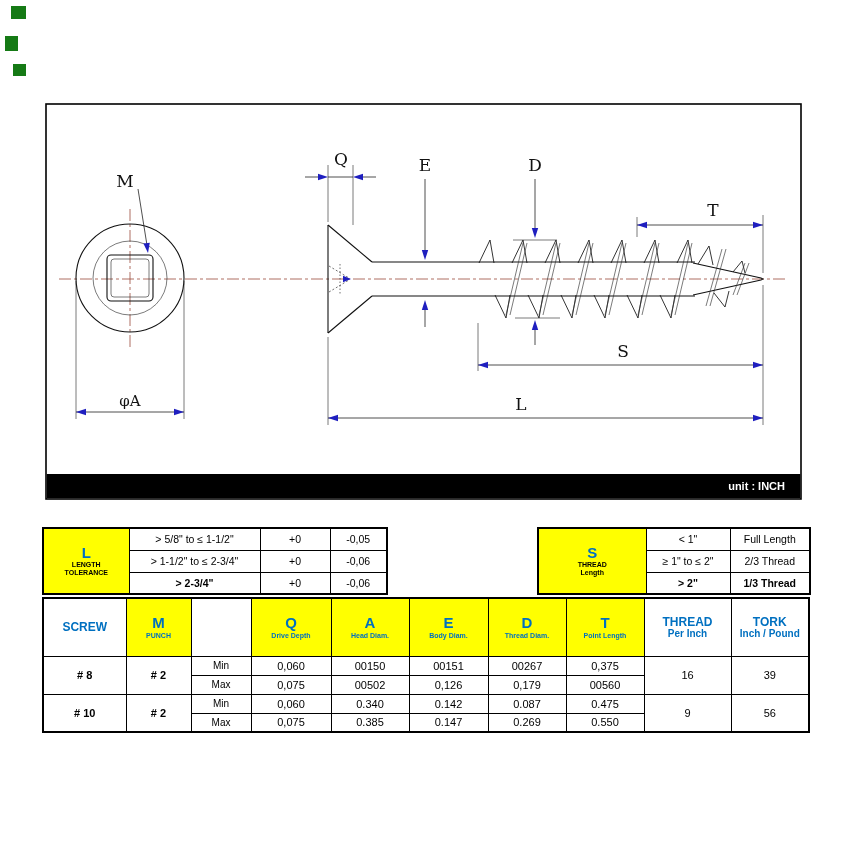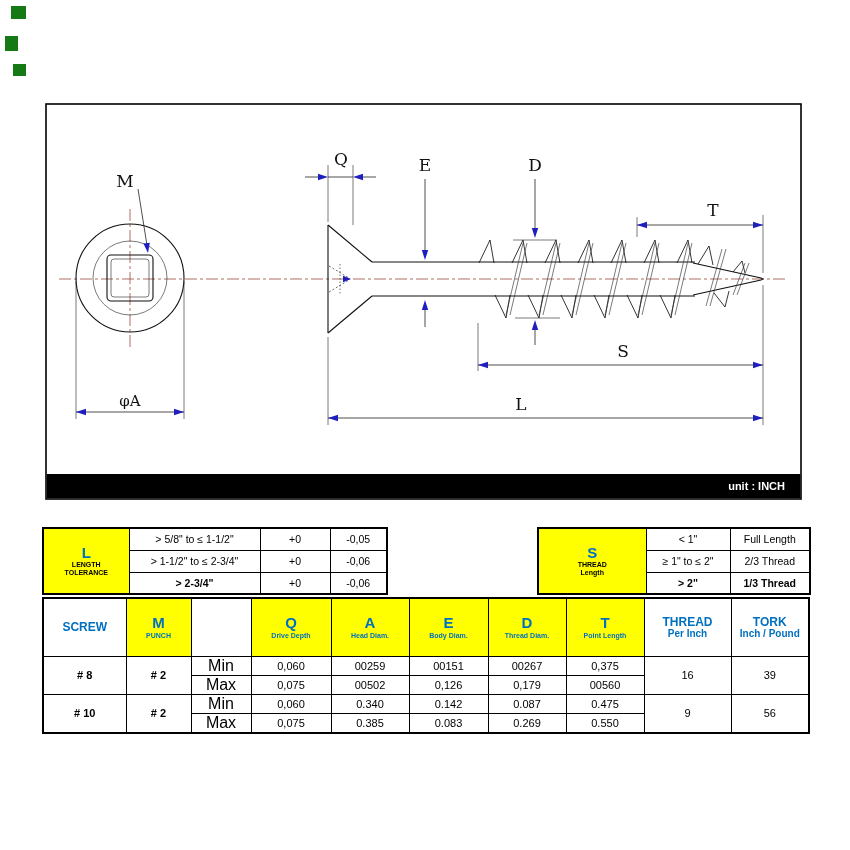--- a/index.html
+++ b/index.html
@@ -41,21 +41,21 @@
 
   
   .spec-table { left:42px; top:597px; border:2px solid #000; }
   .spec-table tr.head { height:58px; }
   .spec-table tr.data { height:19px; }
   .hdr-letter { font-size:15px; font-weight:bold; color:#0070c0; line-height:17px; }
   .hdr-word { font-size:12px; font-weight:bold; color:#0070c0; line-height:14px; }
   .hdr-sub { font-size:7px; font-weight:bold; color:#0070c0; line-height:9px; }
   .hdr-sub8 { font-size:10px; font-weight:bold; color:#0070c0; line-height:10px; }
   .val { font-size:11px; }
-  .rowlbl { font-size:16px; }
+  .rowlbl { font-size:10px; }
 </style>
 </head>
 <body>
 
 <div class="green-mark" style="left:11px;top:6px;width:15px;height:13px;"></div>
 <div class="green-mark" style="left:5px;top:36px;width:13px;height:15px;"></div>
 <div class="green-mark" style="left:13px;top:64px;width:13px;height:12px;"></div>
 
 <div class="drawing-wrap">
 <svg width="757" height="397" viewBox="0 0 757 397">
@@ -274,21 +274,21 @@
       <div class="hdr-word">TORK</div>
       <div class="hdr-sub8">Inch / Pound</div>
     </td>
   </tr>
 
   <tr class="data">
     <td rowspan="2" class="bold val"># 8</td>
     <td rowspan="2" class="bold val"># 2</td>
     <td class="rowlbl">Min</td>
     <td class="val">0,060</td>
-    <td class="val">00259</td>
+    <td class="val">00150</td>
     <td class="val">00151</td>
     <td class="val">00267</td>
     <td class="val">0,375</td>
     <td rowspan="2" class="val">16</td>
     <td rowspan="2" class="val">39</td>
   </tr>
 
   <tr class="data">
     <td class="rowlbl">Max</td>
     <td class="val">0,075</td>
@@ -308,18 +308,18 @@
     <td class="val">0.087</td>
     <td class="val">0.475</td>
     <td rowspan="2" class="val">9</td>
     <td rowspan="2" class="val">56</td>
   </tr>
 
   <tr class="data">
     <td class="rowlbl">Max</td>
     <td class="val">0,075</td>
     <td class="val">0.385</td>
-    <td class="val">0.083</td>
+    <td class="val">0.147</td>
     <td class="val">0.269</td>
     <td class="val">0.550</td>
   </tr>
 </tbody>
   </table>
 
 </body></html>

